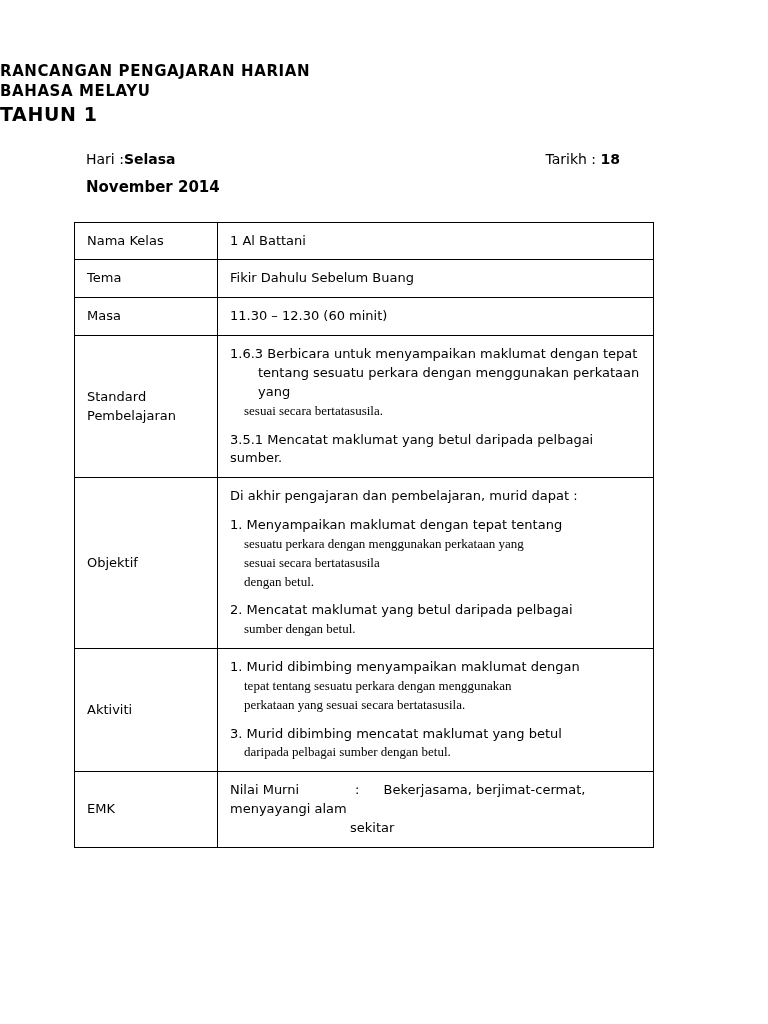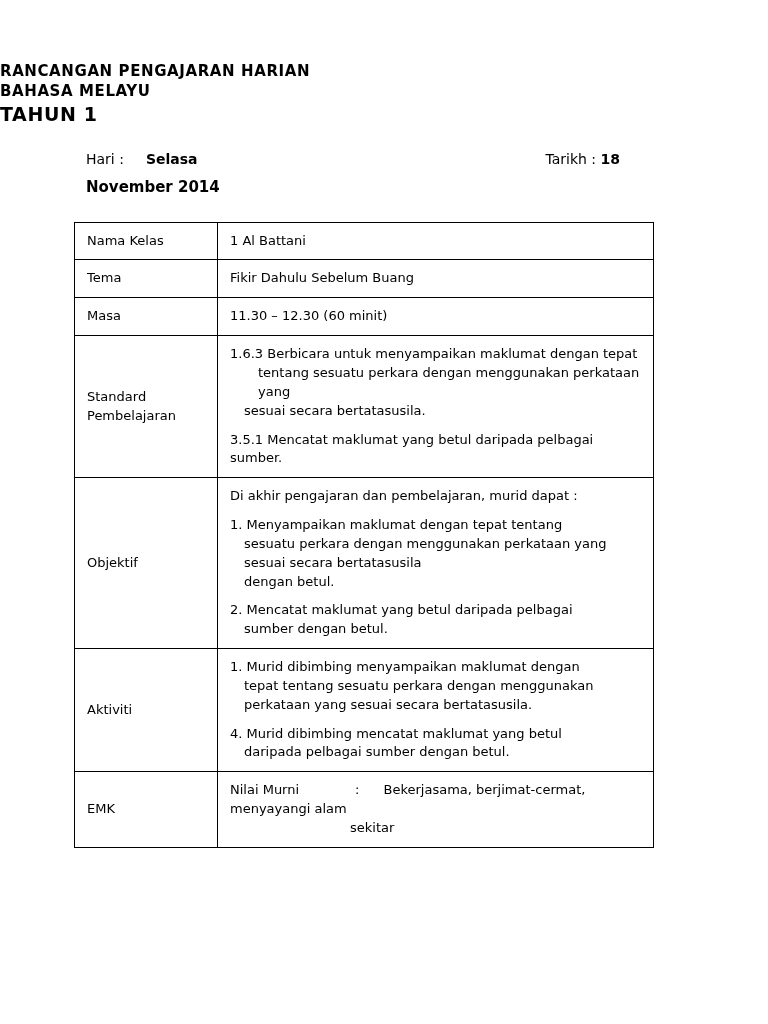--- a/index.html
+++ b/index.html
@@ -44,21 +44,20 @@
     line-height: 1.55;
   }
   .meta-left {
     display: inline-block;
   }
   .meta-label {
     font-weight: normal;
   }
   .meta-value {
     font-weight: bold;
-    margin-left: 22px;
   }
   .meta-right {
     position: absolute;
     right: 148px;
     top: 0;
     white-space: nowrap;
   }
   .meta-right .rlabel { font-weight: normal; margin-top: 36px; }
   .meta-right .rvalue { font-weight: bold; }
   .meta-second {
@@ -90,21 +89,21 @@
   td.value-top {
     vertical-align: top;
   }
   .p {
     margin: 0 0 10px 0;
   }
   .p:last-child {
     margin-bottom: 0;
   }
   .indent-1 { padding-left: 28px; }
-  .indent-2 { padding-left: 14px; }
+  .indent-2 { padding-left: 14px; font-family: Liberation Serif, serif; }
   .tight { margin-bottom: 0; }
   .emk-label-cell {
     vertical-align: top;
   }
   .emk-value-cell {
     vertical-align: bottom;
     padding-top: 26px;
   }
   .emk-line .sp1 { display: inline-block; width: 56px; }
   .emk-line .sp2 { display: inline-block; width: 24px; }
@@ -176,21 +175,21 @@
       </tr>
 
       <tr>
         <td class="label-cell">
           <span>Aktiviti</span>
         </td>
         <td class="value-cell value-top">
           <div class="p tight">1. Murid dibimbing menyampaikan maklumat dengan</div>
           <div class="p tight indent-2">tepat tentang sesuatu perkara dengan menggunakan</div>
           <div class="p indent-2">perkataan yang sesuai secara bertatasusila.</div>
-          <div class="p tight">4. Murid dibimbing mencatat maklumat yang betul</div>
+          <div class="p tight">3. Murid dibimbing mencatat maklumat yang betul</div>
           <div class="p indent-2">daripada pelbagai sumber dengan betul.</div>
         </td>
       </tr>
 
       <tr>
         <td class="label-cell emk-label-cell">
           <span>EMK</span>
         </td>
         <td class="value-cell emk-value-cell">
           <div class="p tight emk-line">

